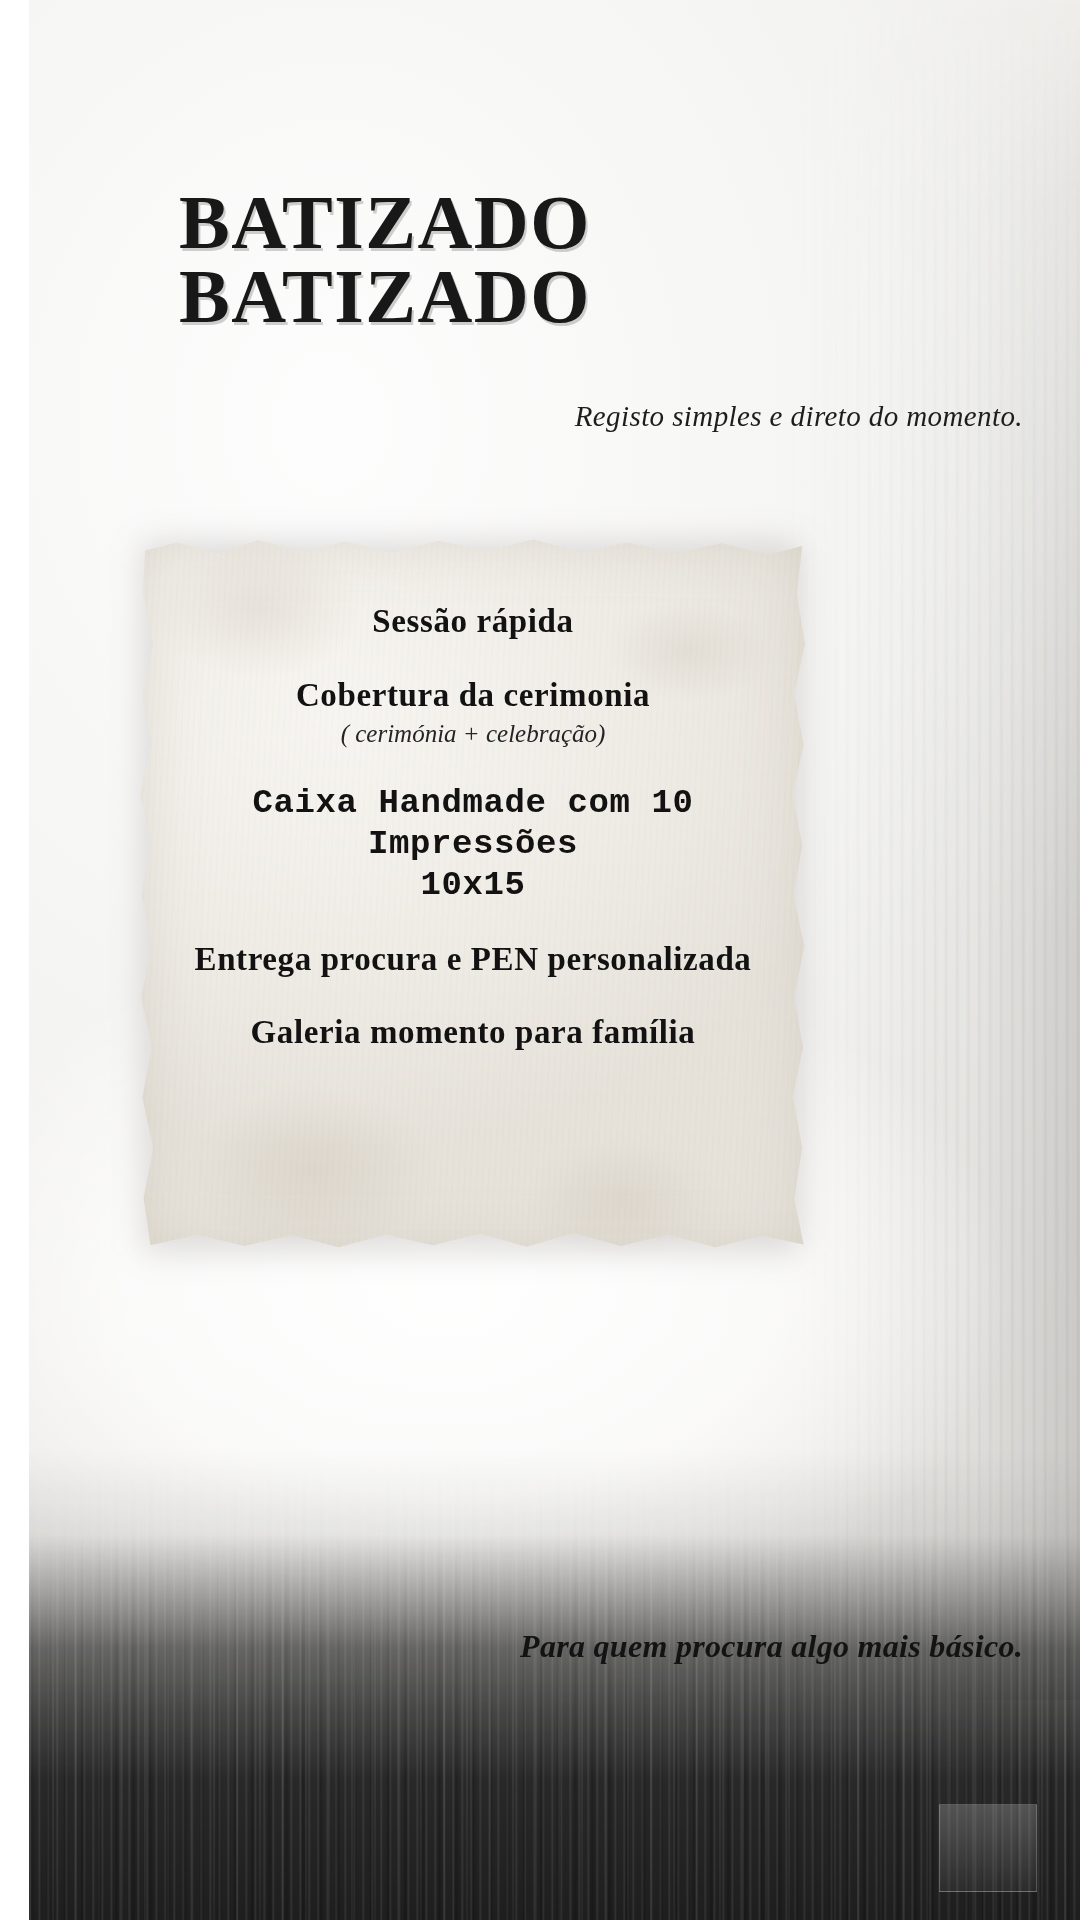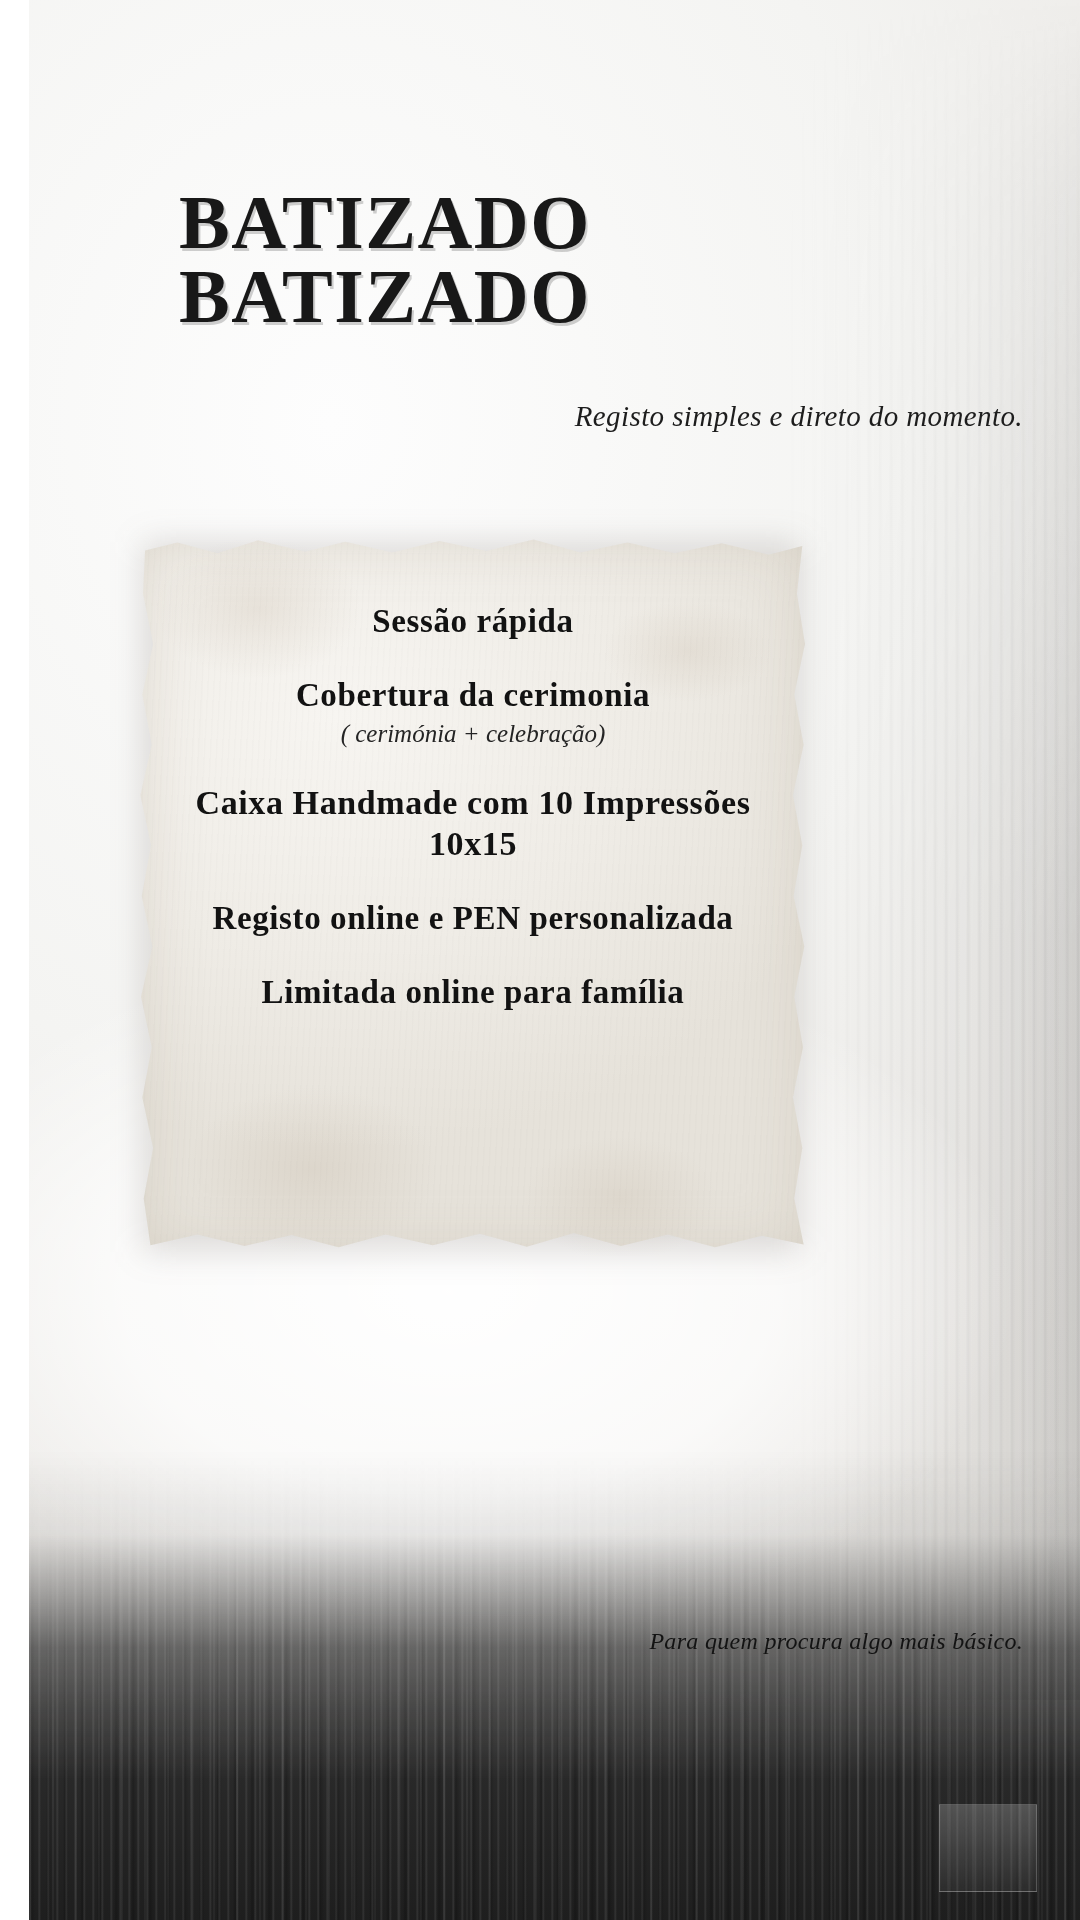--- a/index.html
+++ b/index.html
@@ -207,31 +207,31 @@
     color: #121212;
   }
   .item-sub {
     font-family: "Liberation Serif", serif;
     font-style: italic;
     font-size: 25px;
     line-height: 1.25;
     margin-top: 3px;
     color: #242424;
   }
-  .item.wide .item-main { font-size: 34px; }
+  .item.wide .item-main { font-size: 34px; font-family: Liberation Mono, monospace; }
 
   
   .footnote {
     position: absolute;
     right: 86px;
     top: 1628px;
     font-family: "Liberation Serif", serif;
     font-style: italic;
-    font-weight: 400;
-    font-size: 24px;
+    font-weight: 700;
+    font-size: 32px;
     letter-spacing: 0.3px;
     color: #131313;
     text-align: right;
   }
 </style>
 </head>
 <body>
 
 <div id="poster">
 
@@ -264,25 +264,25 @@
         <div class="item-main">Cobertura da cerimonia</div>
         <div class="item-sub">( cerimónia + celebração)</div>
       </div>
 
 
       <div class="item wide">
         <div class="item-main">Caixa Handmade com 10 Impressões<br>10x15</div>
       </div>
 
       <div class="item">
-        <div class="item-main">Registo online e PEN personalizada</div>
-      </div>
-
-      <div class="item">
-        <div class="item-main">Limitada online para família</div>
+        <div class="item-main">Entrega procura e PEN personalizada</div>
+      </div>
+
+      <div class="item">
+        <div class="item-main">Galeria momento para família</div>
       </div>
 
 
     </div>
   </div>
 
   <div class="footnote">Para quem procura algo mais básico.</div>
 
 </div>
 

